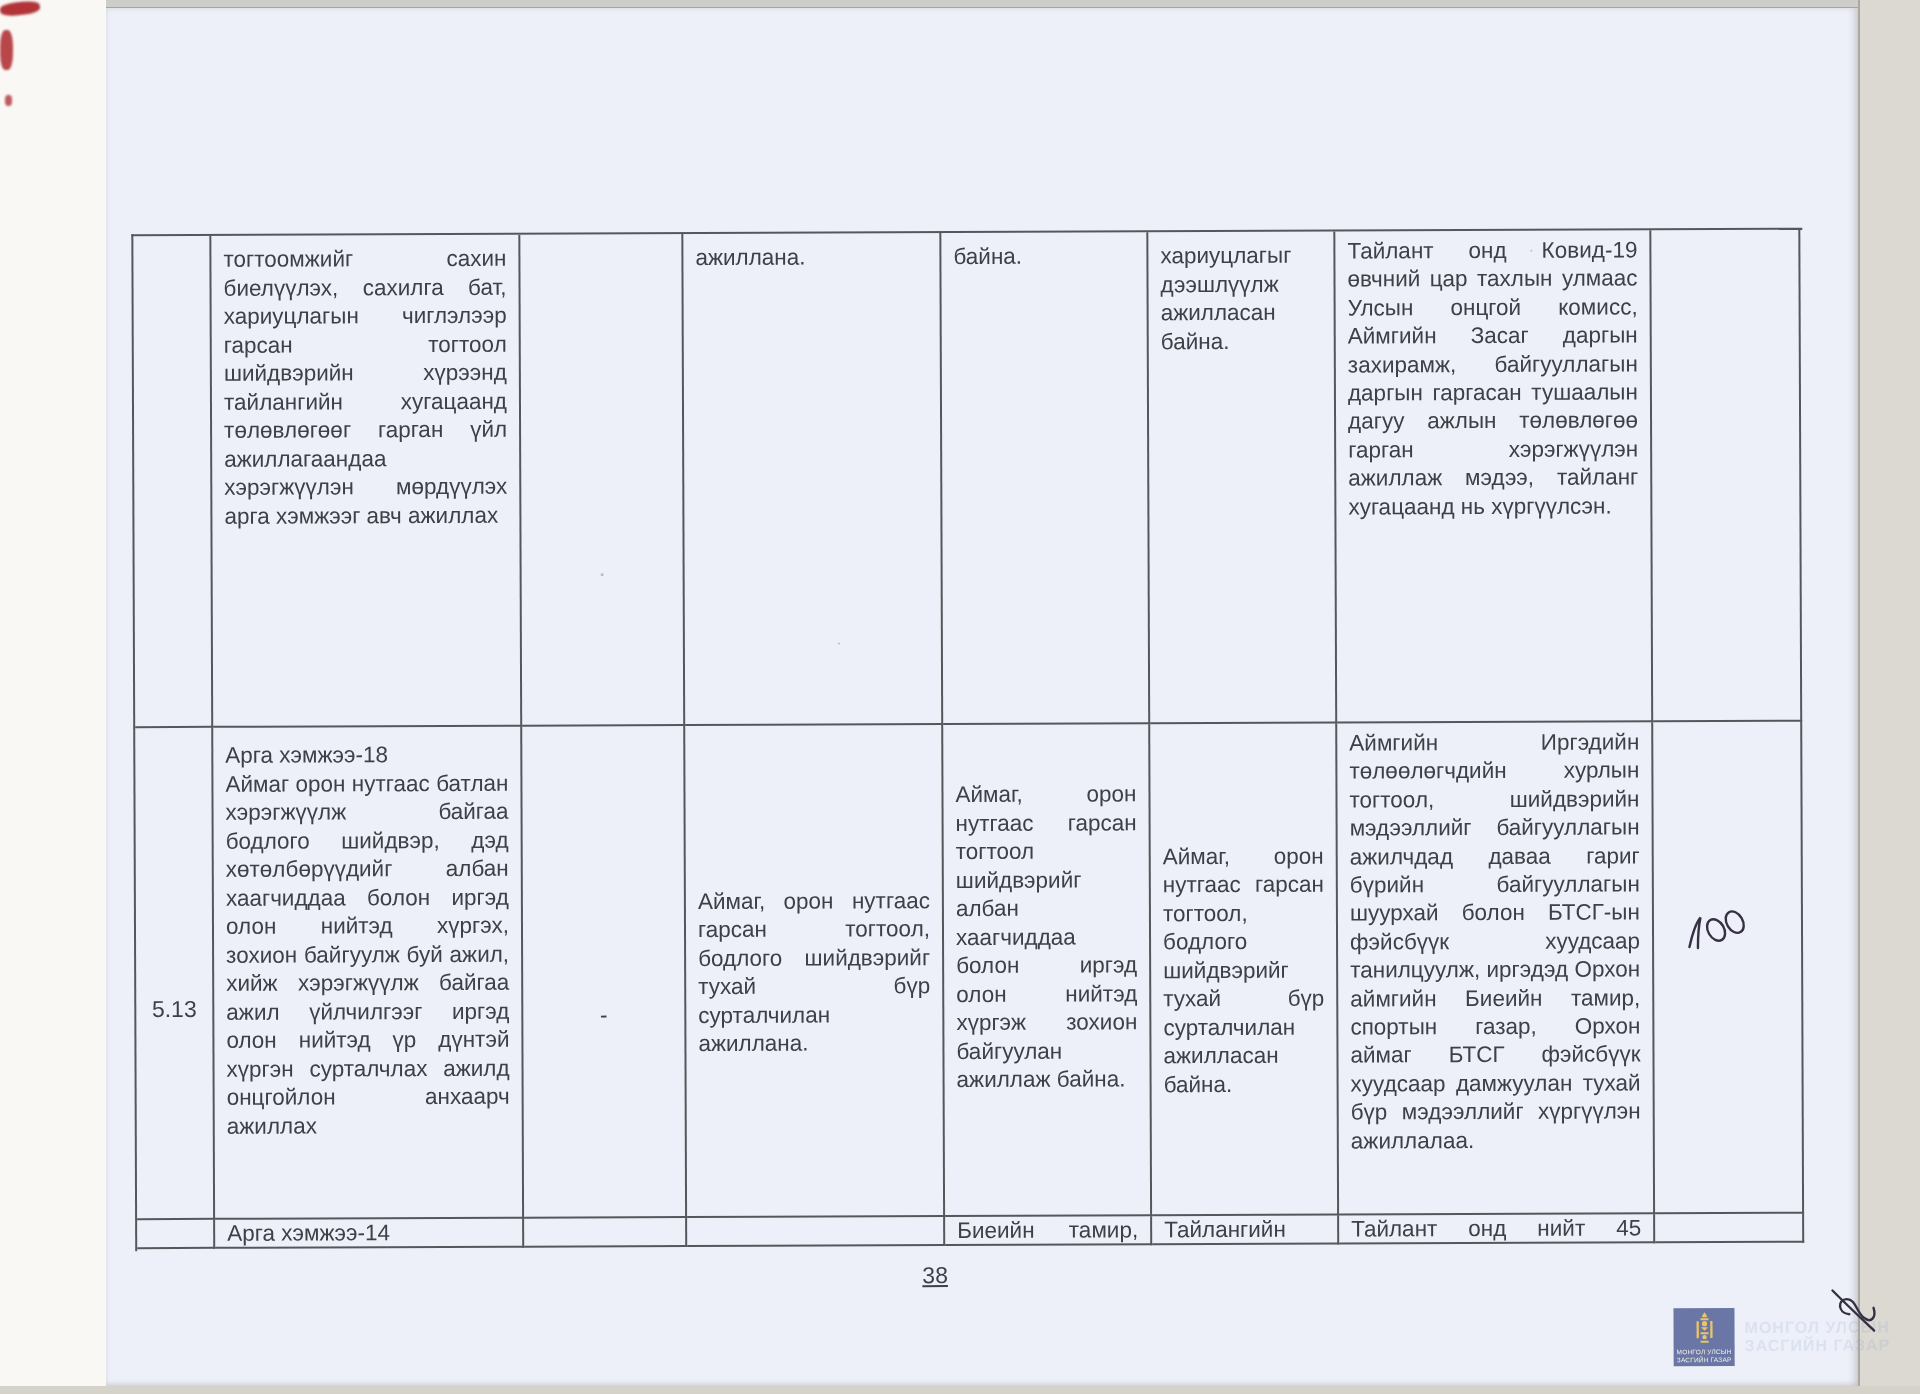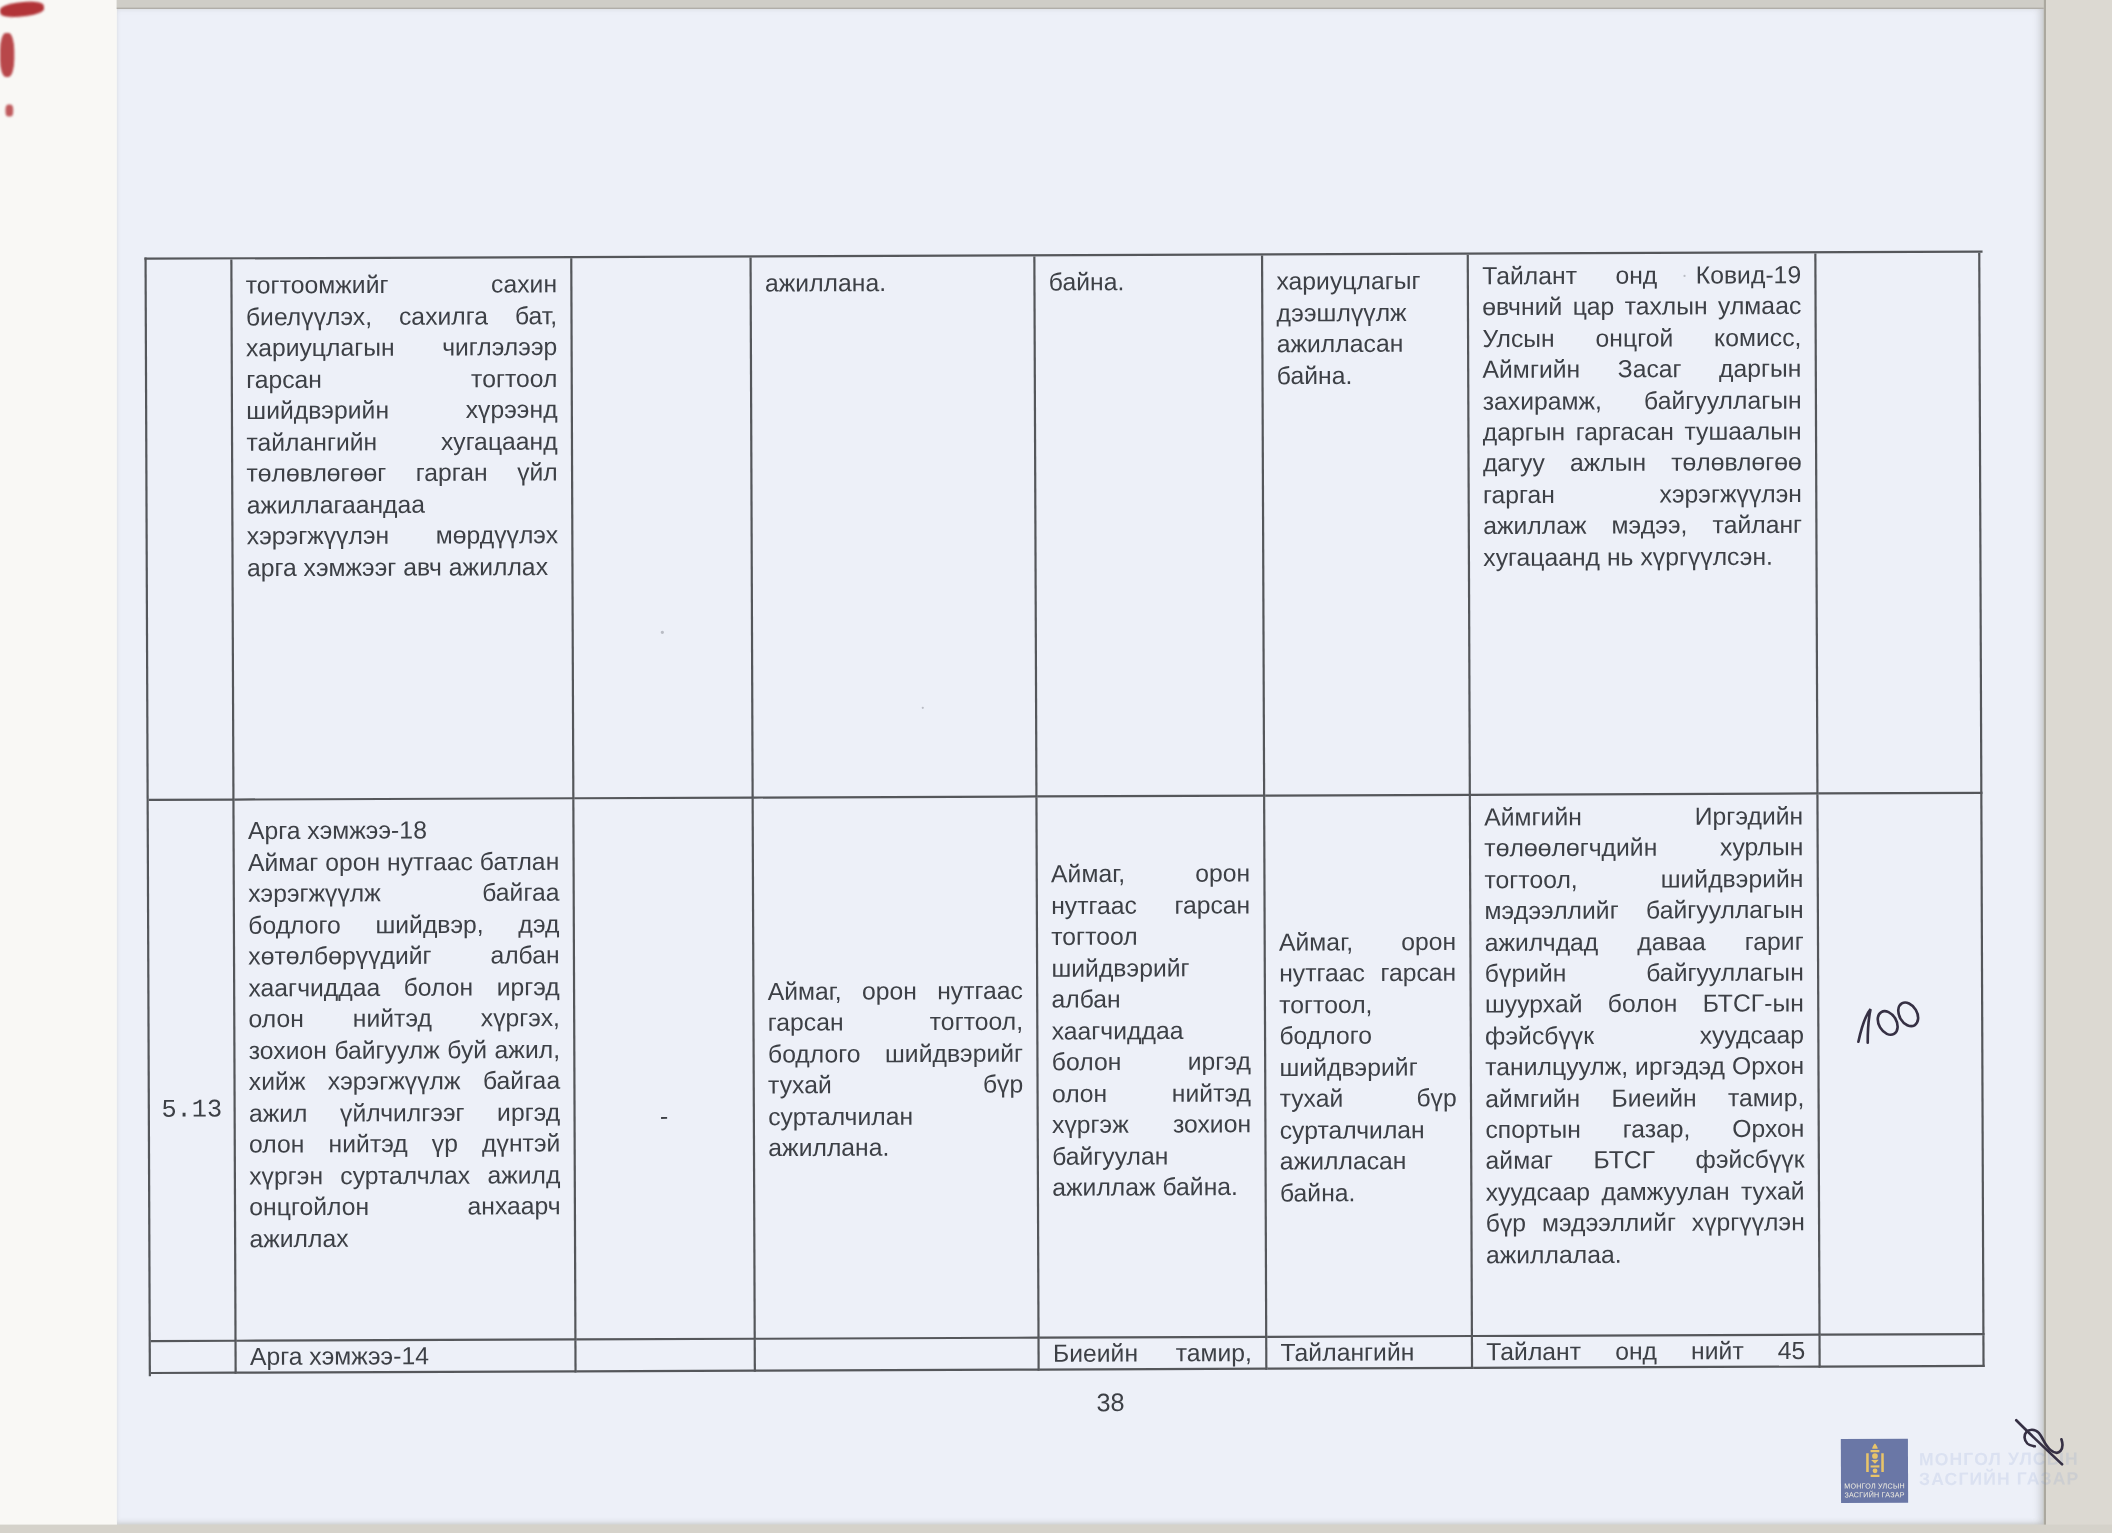--- a/index.html
+++ b/index.html
@@ -47,22 +47,22 @@
     font-size:22.5px;line-height:28.5px;
   }
   .just{text-align:justify;}
   .vc{display:flex;flex-direction:column;justify-content:center;}
   .hc{align-items:center;text-align:center;}
   .stretch{text-align:justify;text-align-last:justify;}
   .tight{padding-top:1px;padding-bottom:0;line-height:26px;}
   .num{font-size:23px;}
 
   
-  .page-number{position:absolute;left:920px;top:1262px;width:100px;text-align:right;
-    color:var(--ink);font-size:23px;}
+  .page-number{position:absolute;left:920px;top:1262px;width:100px;text-align:left;
+    color:var(--ink);font-size:23px;text-decoration:underline;}
   .gov-logo{position:absolute;left:1671px;top:1311px;width:61px;height:58px;background:#6a77a6;
     display:flex;flex-direction:column;align-items:center;justify-content:flex-end;padding-bottom:3px;box-sizing:border-box;}
   .gov-logo .txt{color:#f3efe2;font-size:6.5px;line-height:7.5px;text-align:center;letter-spacing:.2px;white-space:pre-line;}
   .soyombo{position:absolute;left:50%;top:4px;transform:translateX(-50%);}
   .watermark{position:absolute;left:1742px;top:1322px;width:230px;color:rgba(125,150,205,.16);
     font-weight:bold;font-size:16px;line-height:18px;letter-spacing:1px;}
   .hand{position:absolute;}
   .hand svg path, .hand svg ellipse{stroke:#363044;stroke-width:2.4;fill:none;stroke-linecap:round;}
   .visually-hidden{position:absolute;width:1px;height:1px;overflow:hidden;clip:rect(0 0 0 0);white-space:nowrap;}
   .speck{position:absolute;width:3px;height:3px;border-radius:50%;background:rgba(90,92,100,.35);}
@@ -88,21 +88,21 @@
     <div class="cell"></div>
     <div class="cell">ажиллана.</div>
     <div class="cell">байна.</div>
     <div class="cell just">хариуцлагыг дээшлүүлж ажилласан байна.</div>
     <div class="cell" style="line-height:28.4px;padding-top:6px;">
       <div class="just">Тайлант онд Ковид-19 өвчний цар тахлын улмаас Улсын онцгой комисс, Аймгийн Засаг даргын захирамж, байгууллагын даргын гаргасан тушаалын дагуу ажлын төлөвлөгөө гарган хэрэгжүүлэн ажиллаж мэдээ, тайланг хугацаанд нь хүргүүлсэн.</div>
     </div>
     <div class="cell"></div>
 
     <div class="cell vc hc num">
-      <span style="transform:translateY(34px);font-family:Liberation Mono, monospace;">5.13</span>
+      <span style="transform:translateY(34px);">5.13</span>
     </div>
     <div class="cell" style="padding-top:14px;">
       <div>Арга хэмжээ-18</div>
       <div class="just">Аймаг орон нутгаас батлан хэрэгжүүлж байгаа бодлого шийдвэр, дэд хөтөлбөрүүдийг албан хаагчиддаа болон иргэд олон нийтэд хүргэх, зохион байгуулж буй ажил, хийж хэрэгжүүлж байгаа ажил үйлчилгээг иргэд олон нийтэд үр дүнтэй хүргэн сурталчлах ажилд онцгойлон анхаарч ажиллах</div>
     </div>
     <div class="cell vc hc">
       <span style="transform:translateY(42px);">-</span>
     </div>
     <div class="cell vc">
       <div class="just">Аймаг, орон нутгаас гарсан тогтоол, бодлого шийдвэрийг тухай бүр сурталчилан ажиллана.</div>

